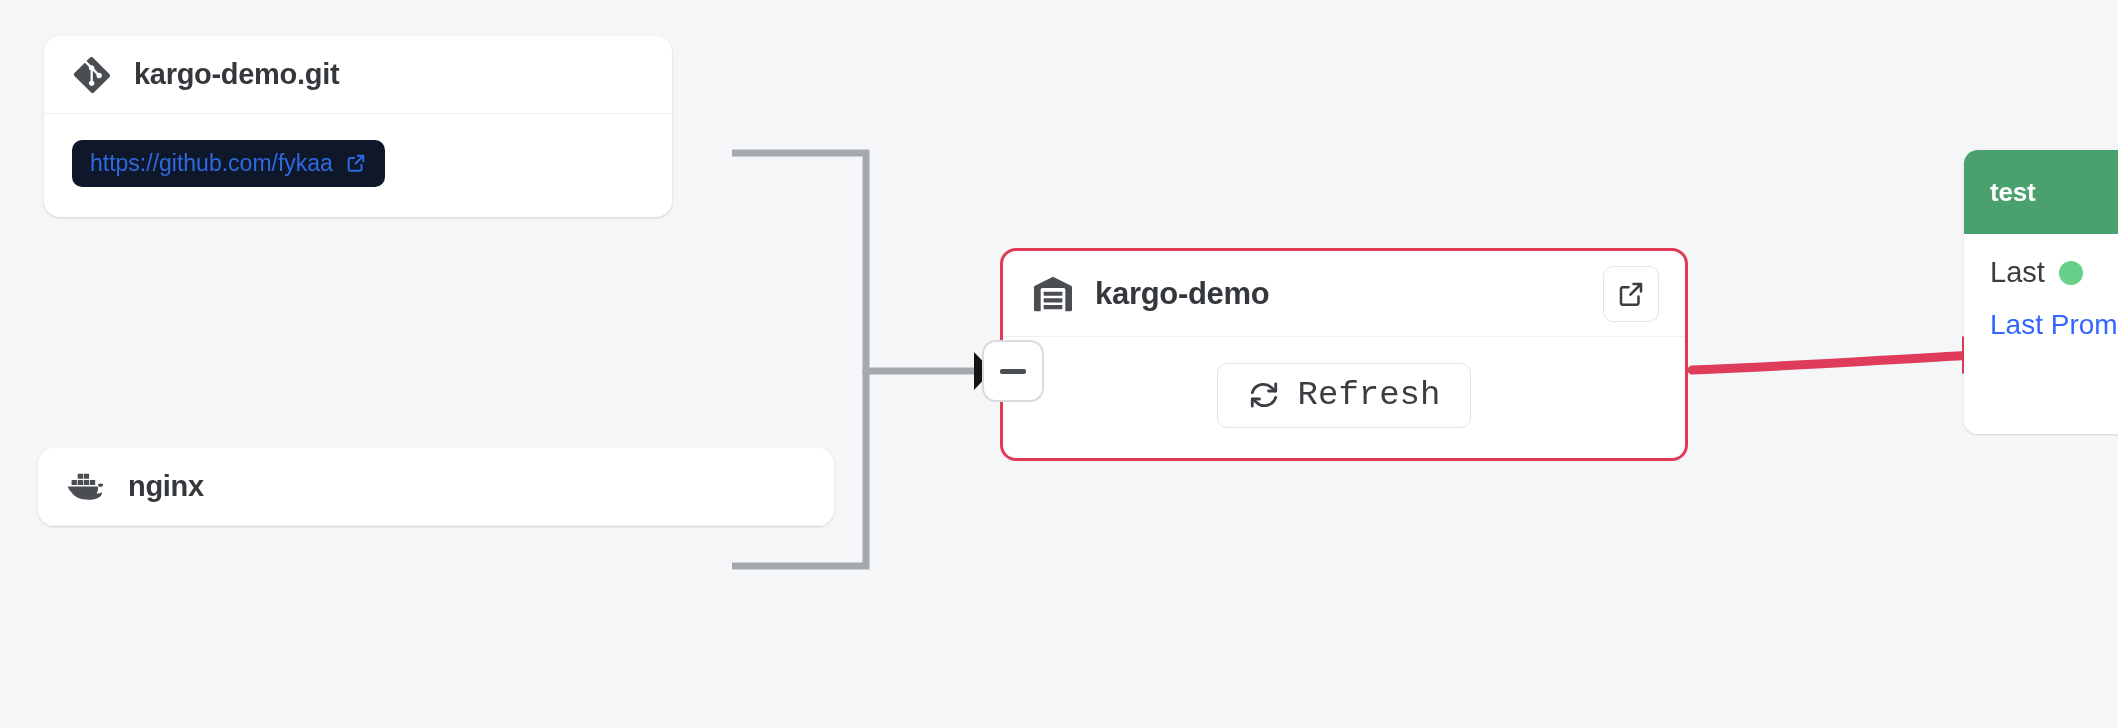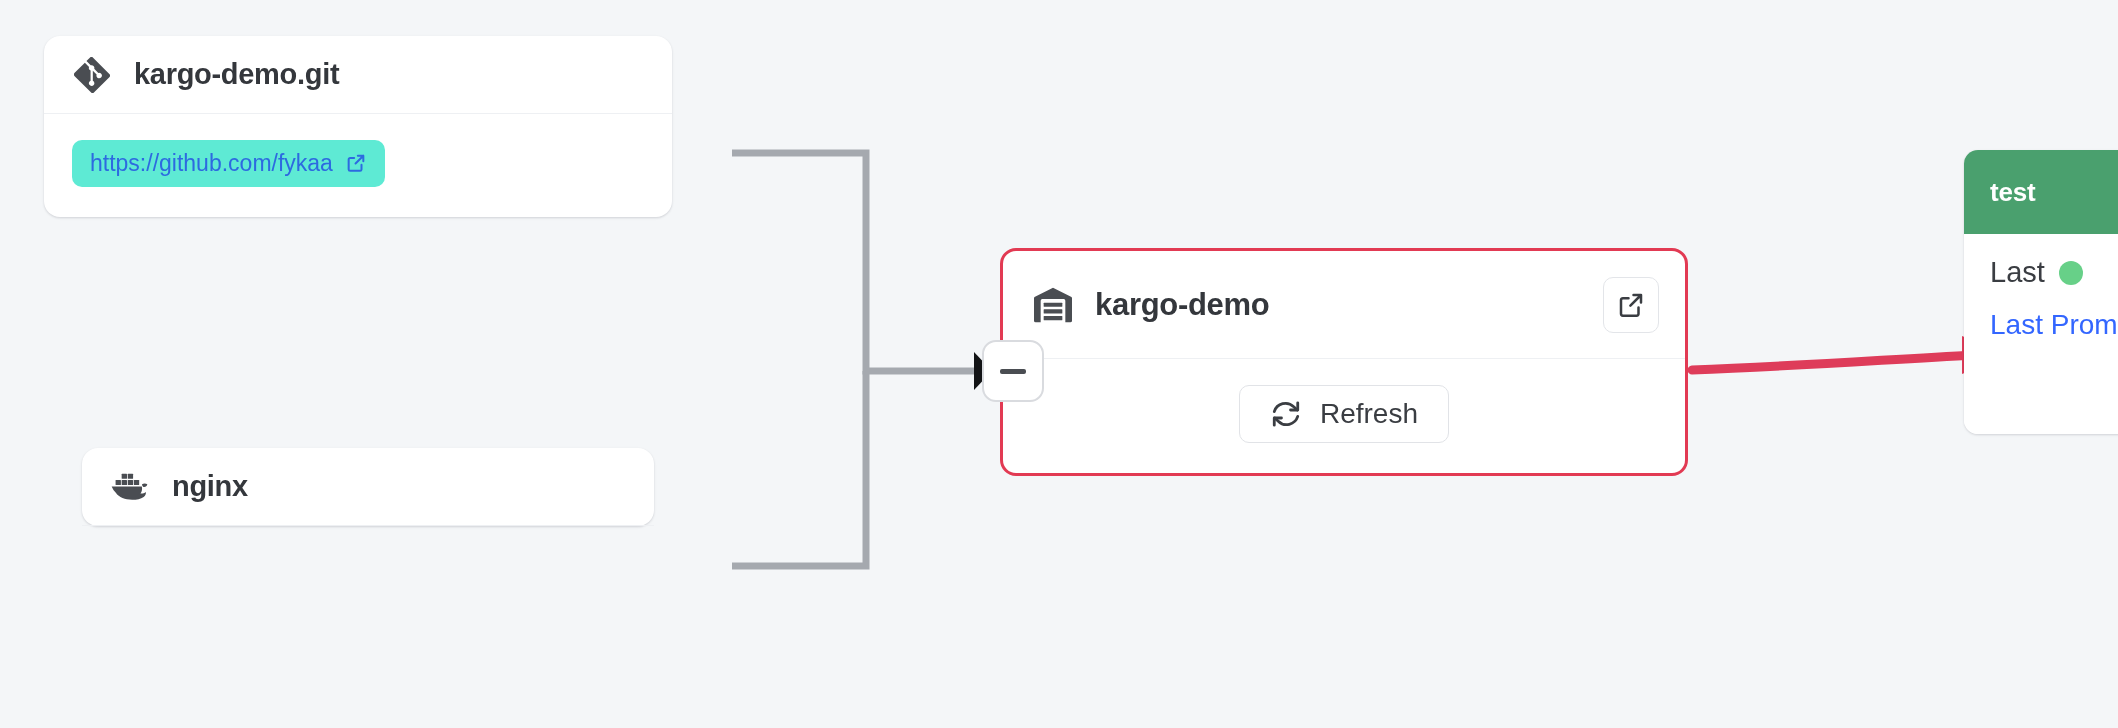--- a/index.html
+++ b/index.html
@@ -72,48 +72,48 @@
     align-items: center;
     justify-content: center;
     flex: none;
   }
 
   
   .chip {
     display: inline-flex;
     align-items: center;
     gap: 12px;
-    background: #5eead4;
+    background: #0f172a;
     color: #2d6ae0;
     border-radius: 10px;
     padding: 9px 18px;
     font-size: 23px;
     font-weight: 400;
     line-height: 1.25;
     cursor: pointer;
     white-space: nowrap;
   }
   .chip svg { display: block; flex: none; }
 
   
   #card-git   { left: 44px;  top: 36px;  width: 628px; }
-  #card-nginx { left: 38px;  top: 448px; width: 572px; margin-left: 44px; }
+  #card-nginx { left: 38px;  top: 448px; width: 796px; }
 
   
   #card-warehouse {
     left: 1000px;
     top: 248px;
     width: 688px;
     border: 3px solid #e23a53;
     border-radius: 16px;
     background: #fff;
     box-shadow: none;
   }
   #card-warehouse .node-head {
-    height: 108px;
+    height: 86px;
     padding: 0 26px 0 30px;
     justify-content: flex-start;
   }
   #card-warehouse .node-title { font-size: 31px; }
 
   .head-spacer { flex: 1 1 auto; }
 
   .icon-button {
     width: 56px;
     height: 56px;
@@ -135,23 +135,23 @@
   }
 
   .btn {
     display: inline-flex;
     align-items: center;
     gap: 18px;
     border: 1px solid #e1e3e7;
     background: #ffffff;
     border-radius: 10px;
     padding: 11px 30px;
-    font-size: 28px;
+    font-size: 34px;
     color: #3a3d42;
-    font-family: Liberation Sans, sans-serif;
+    font-family: Liberation Mono, monospace;
     cursor: pointer;
     line-height: 1.2;
   }
 
   
   #collapse-handle {
     position: absolute;
     z-index: 4;
     left: 982px;
     top: 340px;

